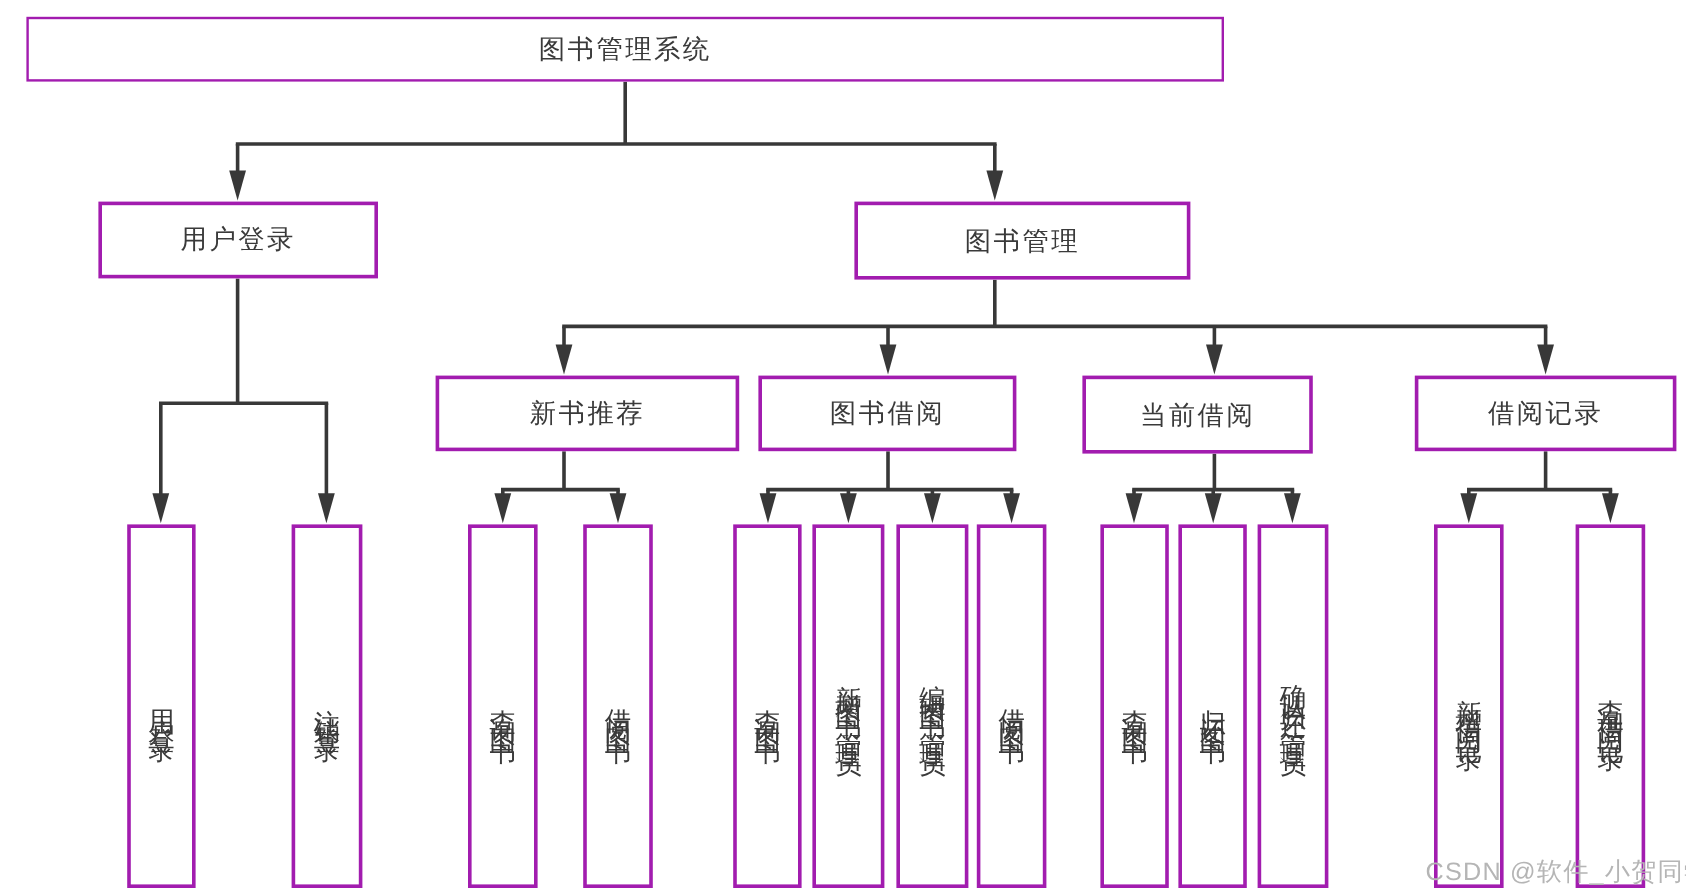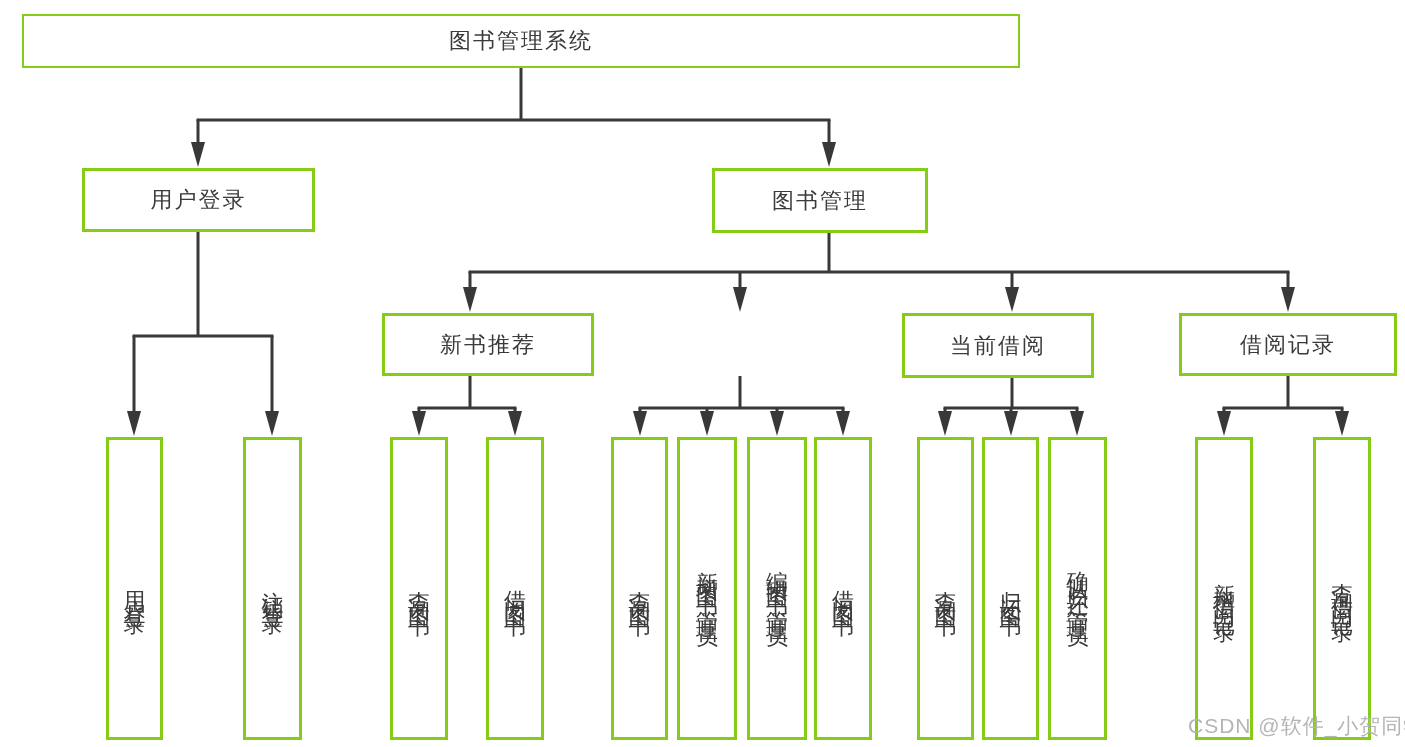--- a/index.html
+++ b/index.html
@@ -4,21 +4,21 @@
 <style>
   html,body{margin:0;padding:0;background:#ffffff;}
   body{
     position:relative;width:1405px;height:747px;overflow:hidden;
     font-family:"Liberation Sans",sans-serif;color:#333333;
   }
   .stage{position:absolute;left:0;top:0;width:1405px;height:747px;}
   svg.wires{position:absolute;left:0;top:0;}
   .box{
     position:absolute;box-sizing:border-box;background:#ffffff;
-    border:3px solid #84cc16;display:flex;align-items:center;justify-content:center;
+    border:3px solid #a21caf;display:flex;align-items:center;justify-content:center;
     font-size:22px;letter-spacing:2px;color:#3a3a3a;white-space:nowrap;
   }
   .box.root{border-width:2px;}
   .box.v{
     writing-mode:vertical-rl;text-orientation:mixed;
     letter-spacing:8px;font-size:22px;line-height:1;
   }
   .watermark{
     position:absolute;font-size:21px;letter-spacing:1px;
     color:#b5b5b5;white-space:nowrap;
@@ -80,23 +80,24 @@
       <line x1="1222.5" y1="408" x2="1343.5" y2="408" stroke="#383838" stroke-width="3"></line>
       <line x1="1224" y1="408" x2="1224" y2="417" stroke="#383838" stroke-width="3"></line>
       <polygon points="1217,411 1231,411 1224,436" fill="#383838"></polygon>
       <line x1="1342" y1="408" x2="1342" y2="417" stroke="#383838" stroke-width="3"></line>
       <polygon points="1335,411 1349,411 1342,436" fill="#383838"></polygon>
     </svg>
 
   <div class="box root" style="left:22px;top:14px;width:998px;height:54px">图书管理系统</div>
 
   <div class="box" style="left:82px;top:168px;width:233px;height:64px">用户登录</div>
-  <div class="box" style="left:712px;top:168px;width:216px;height:65px">图书管理</div>
+  <div class="box" style="left:712px;top:168px;width:280px;height:65px">图书管理</div>
 
-  <div class="box" style="left:382px;top:313px;width:212px;height:63px">新书推荐</div>
+  <div class="box" style="left:363px;top:313px;width:253px;height:63px">新书推荐</div>
+  <div class="box" style="left:632px;top:313px;width:215px;height:63px">图书借阅</div>
   <div class="box" style="left:902px;top:313px;width:192px;height:65px">当前借阅</div>
   <div class="box" style="left:1179px;top:313px;width:218px;height:63px">借阅记录</div>
 
   <div class="box v" style="left:106px;top:437px;width:57px;height:303px">用户登录</div>
   <div class="box v" style="left:243px;top:437px;width:59px;height:303px">注销登录</div>
 
   <div class="box v" style="left:390px;top:437px;width:58px;height:303px">查询图书</div>
   <div class="box v" style="left:486px;top:437px;width:58px;height:303px">借阅图书</div>
 
   <div class="box v" style="left:611px;top:437px;width:57px;height:303px">查询图书</div>

